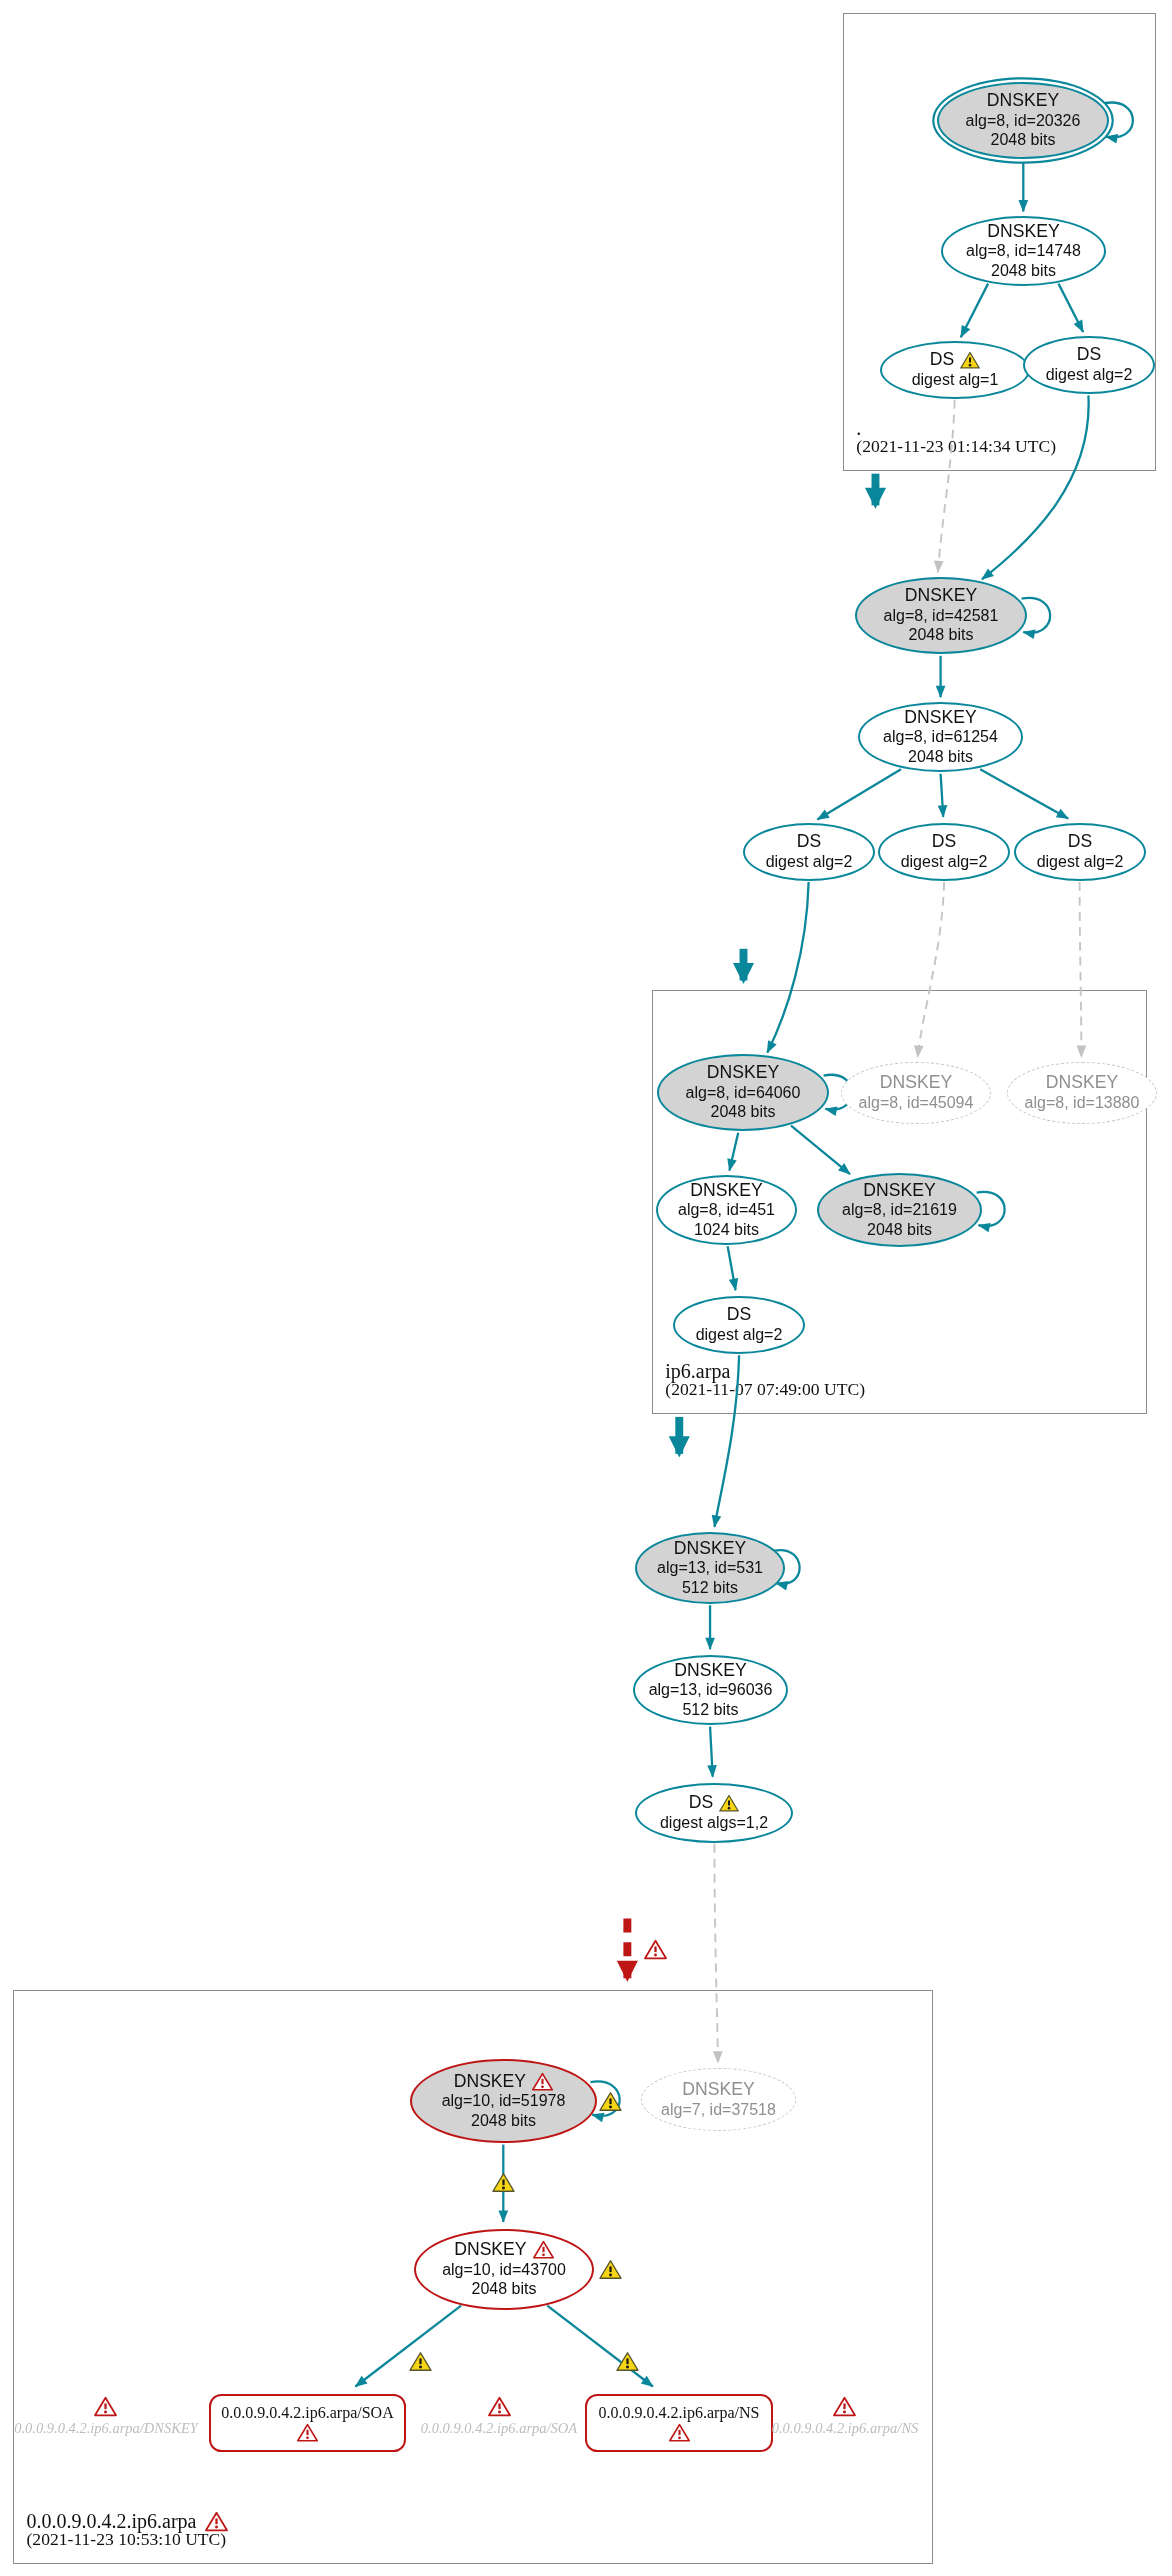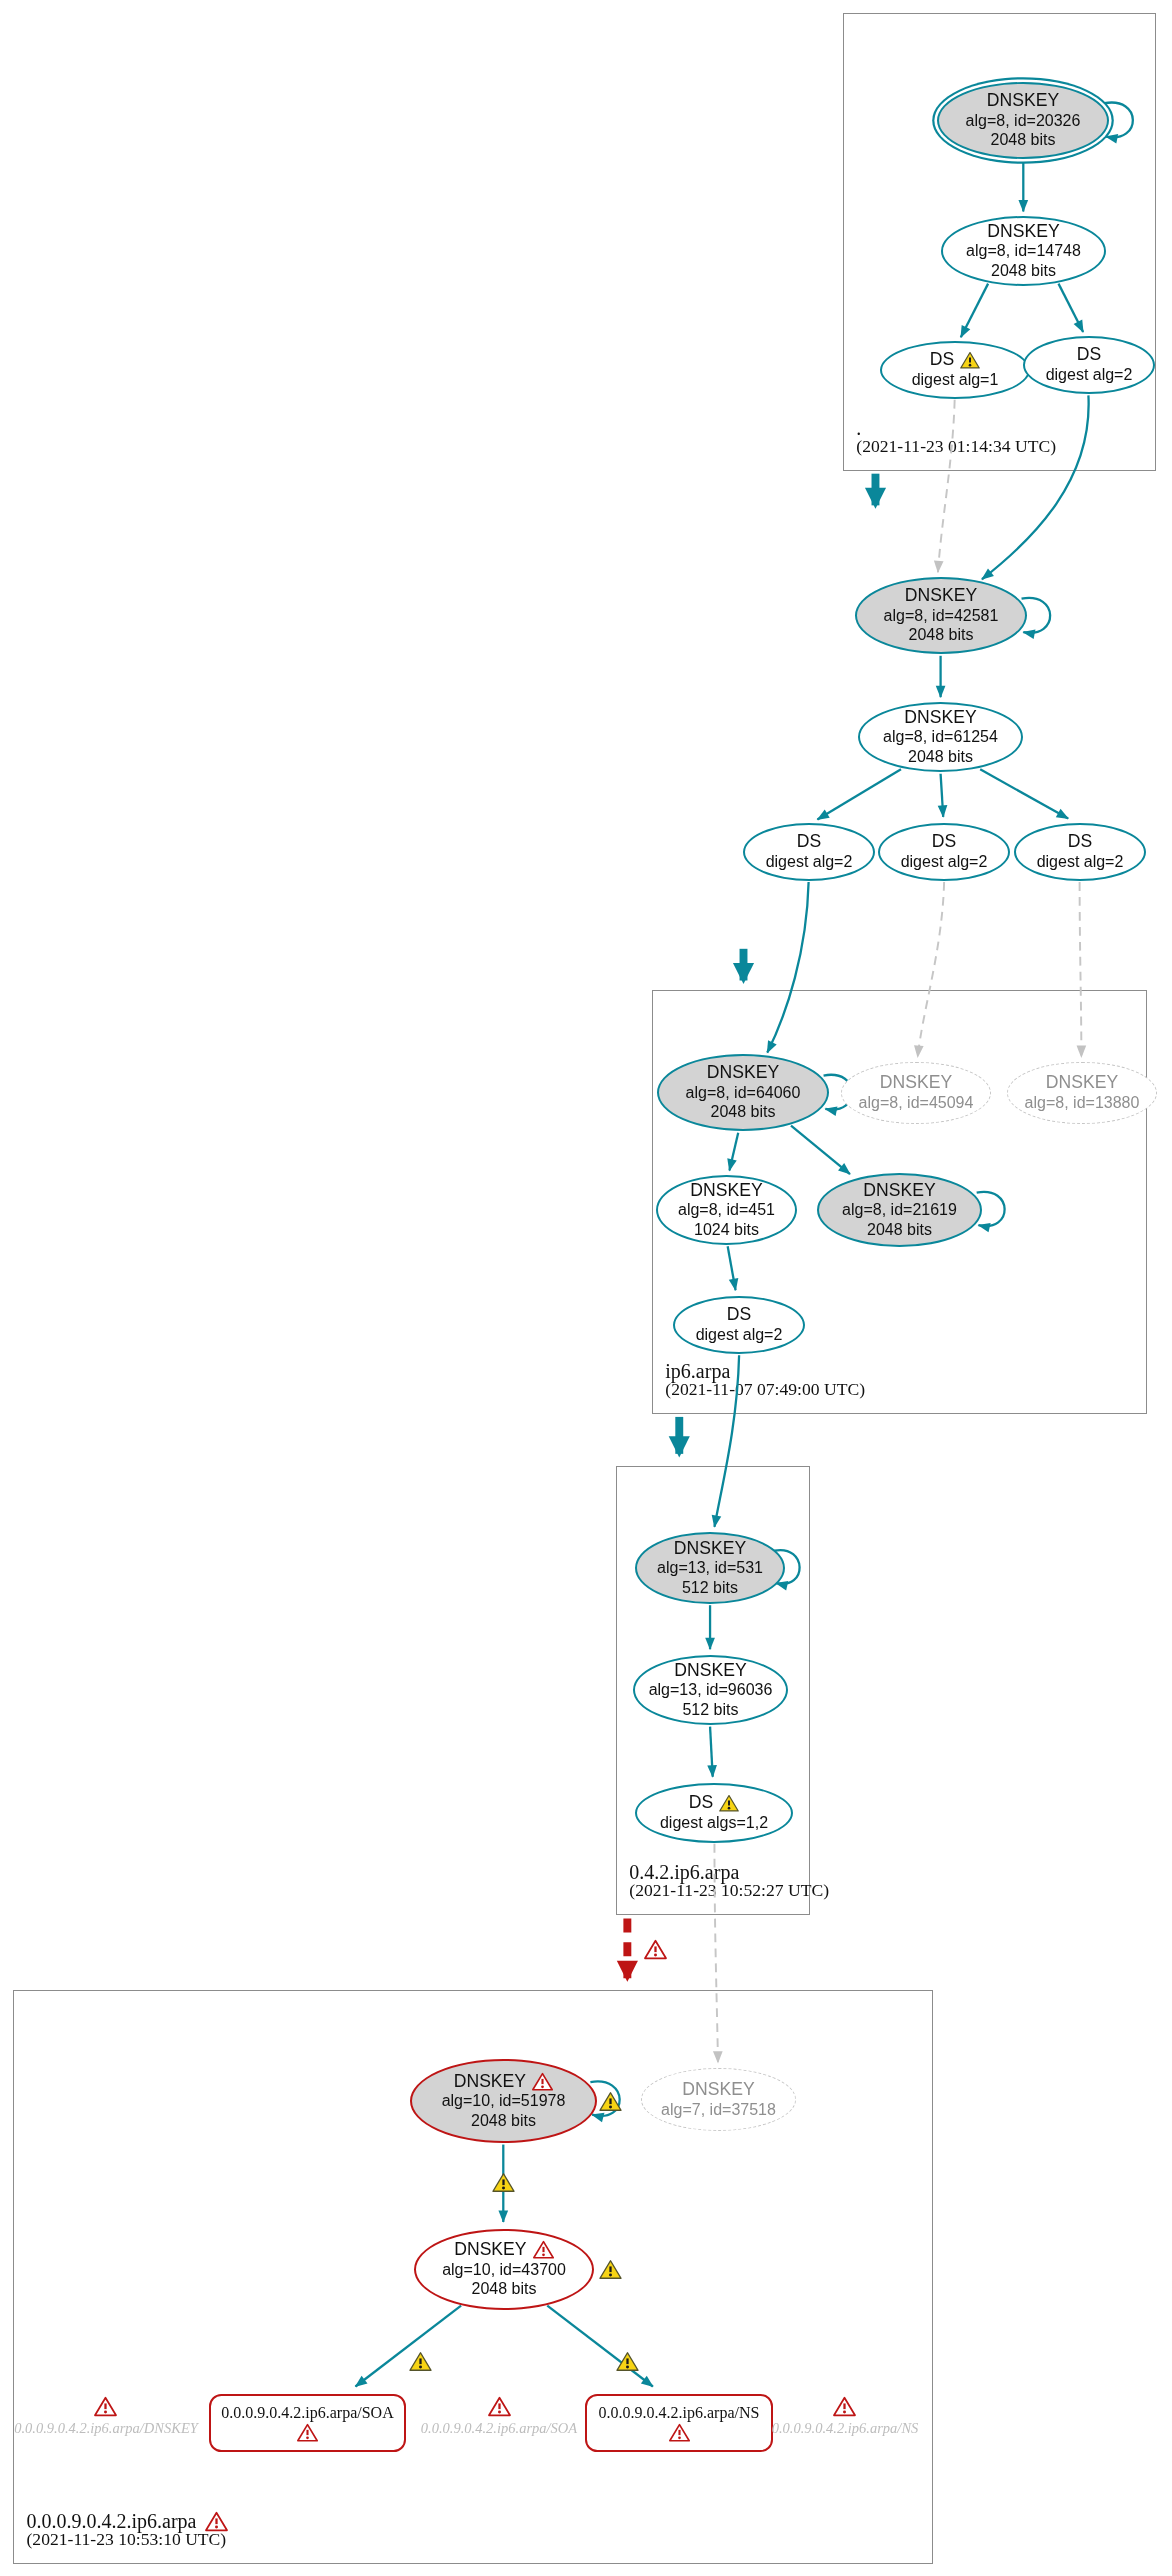--- a/index.html
+++ b/index.html
@@ -52,26 +52,20 @@
   </div>
 
 
   <div class="zonebox" style="left:652px;top:990px;width:495px;height:424px">
     <div class="zname">
         <span>ip6.arpa</span>
       </div>
     <div class="ztime">(2021-11-07 07:49:00 UTC)</div>
   </div>
 
-  <div class="zonebox" style="left:616px;top:1466px;width:194px;height:449px">
-    <div class="zname">
-        <span>0.4.2.ip6.arpa</span>
-      </div>
-    <div class="ztime">(2021-11-23 10:52:27 UTC)</div>
-  </div>
 
   <div class="zonebox" style="left:13.2px;top:1990px;width:920px;height:574px">
     <div class="zname">
       <span>0.0.0.9.0.4.2.ip6.arpa</span>
       <span class="icon">
           <svg viewBox="0 0 26 24" width="23" height="21">
             <path d="M13 2 L25 22 H1 Z" fill="#fff" stroke="#be1515" stroke-width="2" stroke-linejoin="round"></path>
             <path d="M13 8.5 V15" stroke="#be1515" stroke-width="2.6"></path>
             <circle cx="13" cy="18.4" r="1.7" fill="#be1515"></circle>
           </svg>

